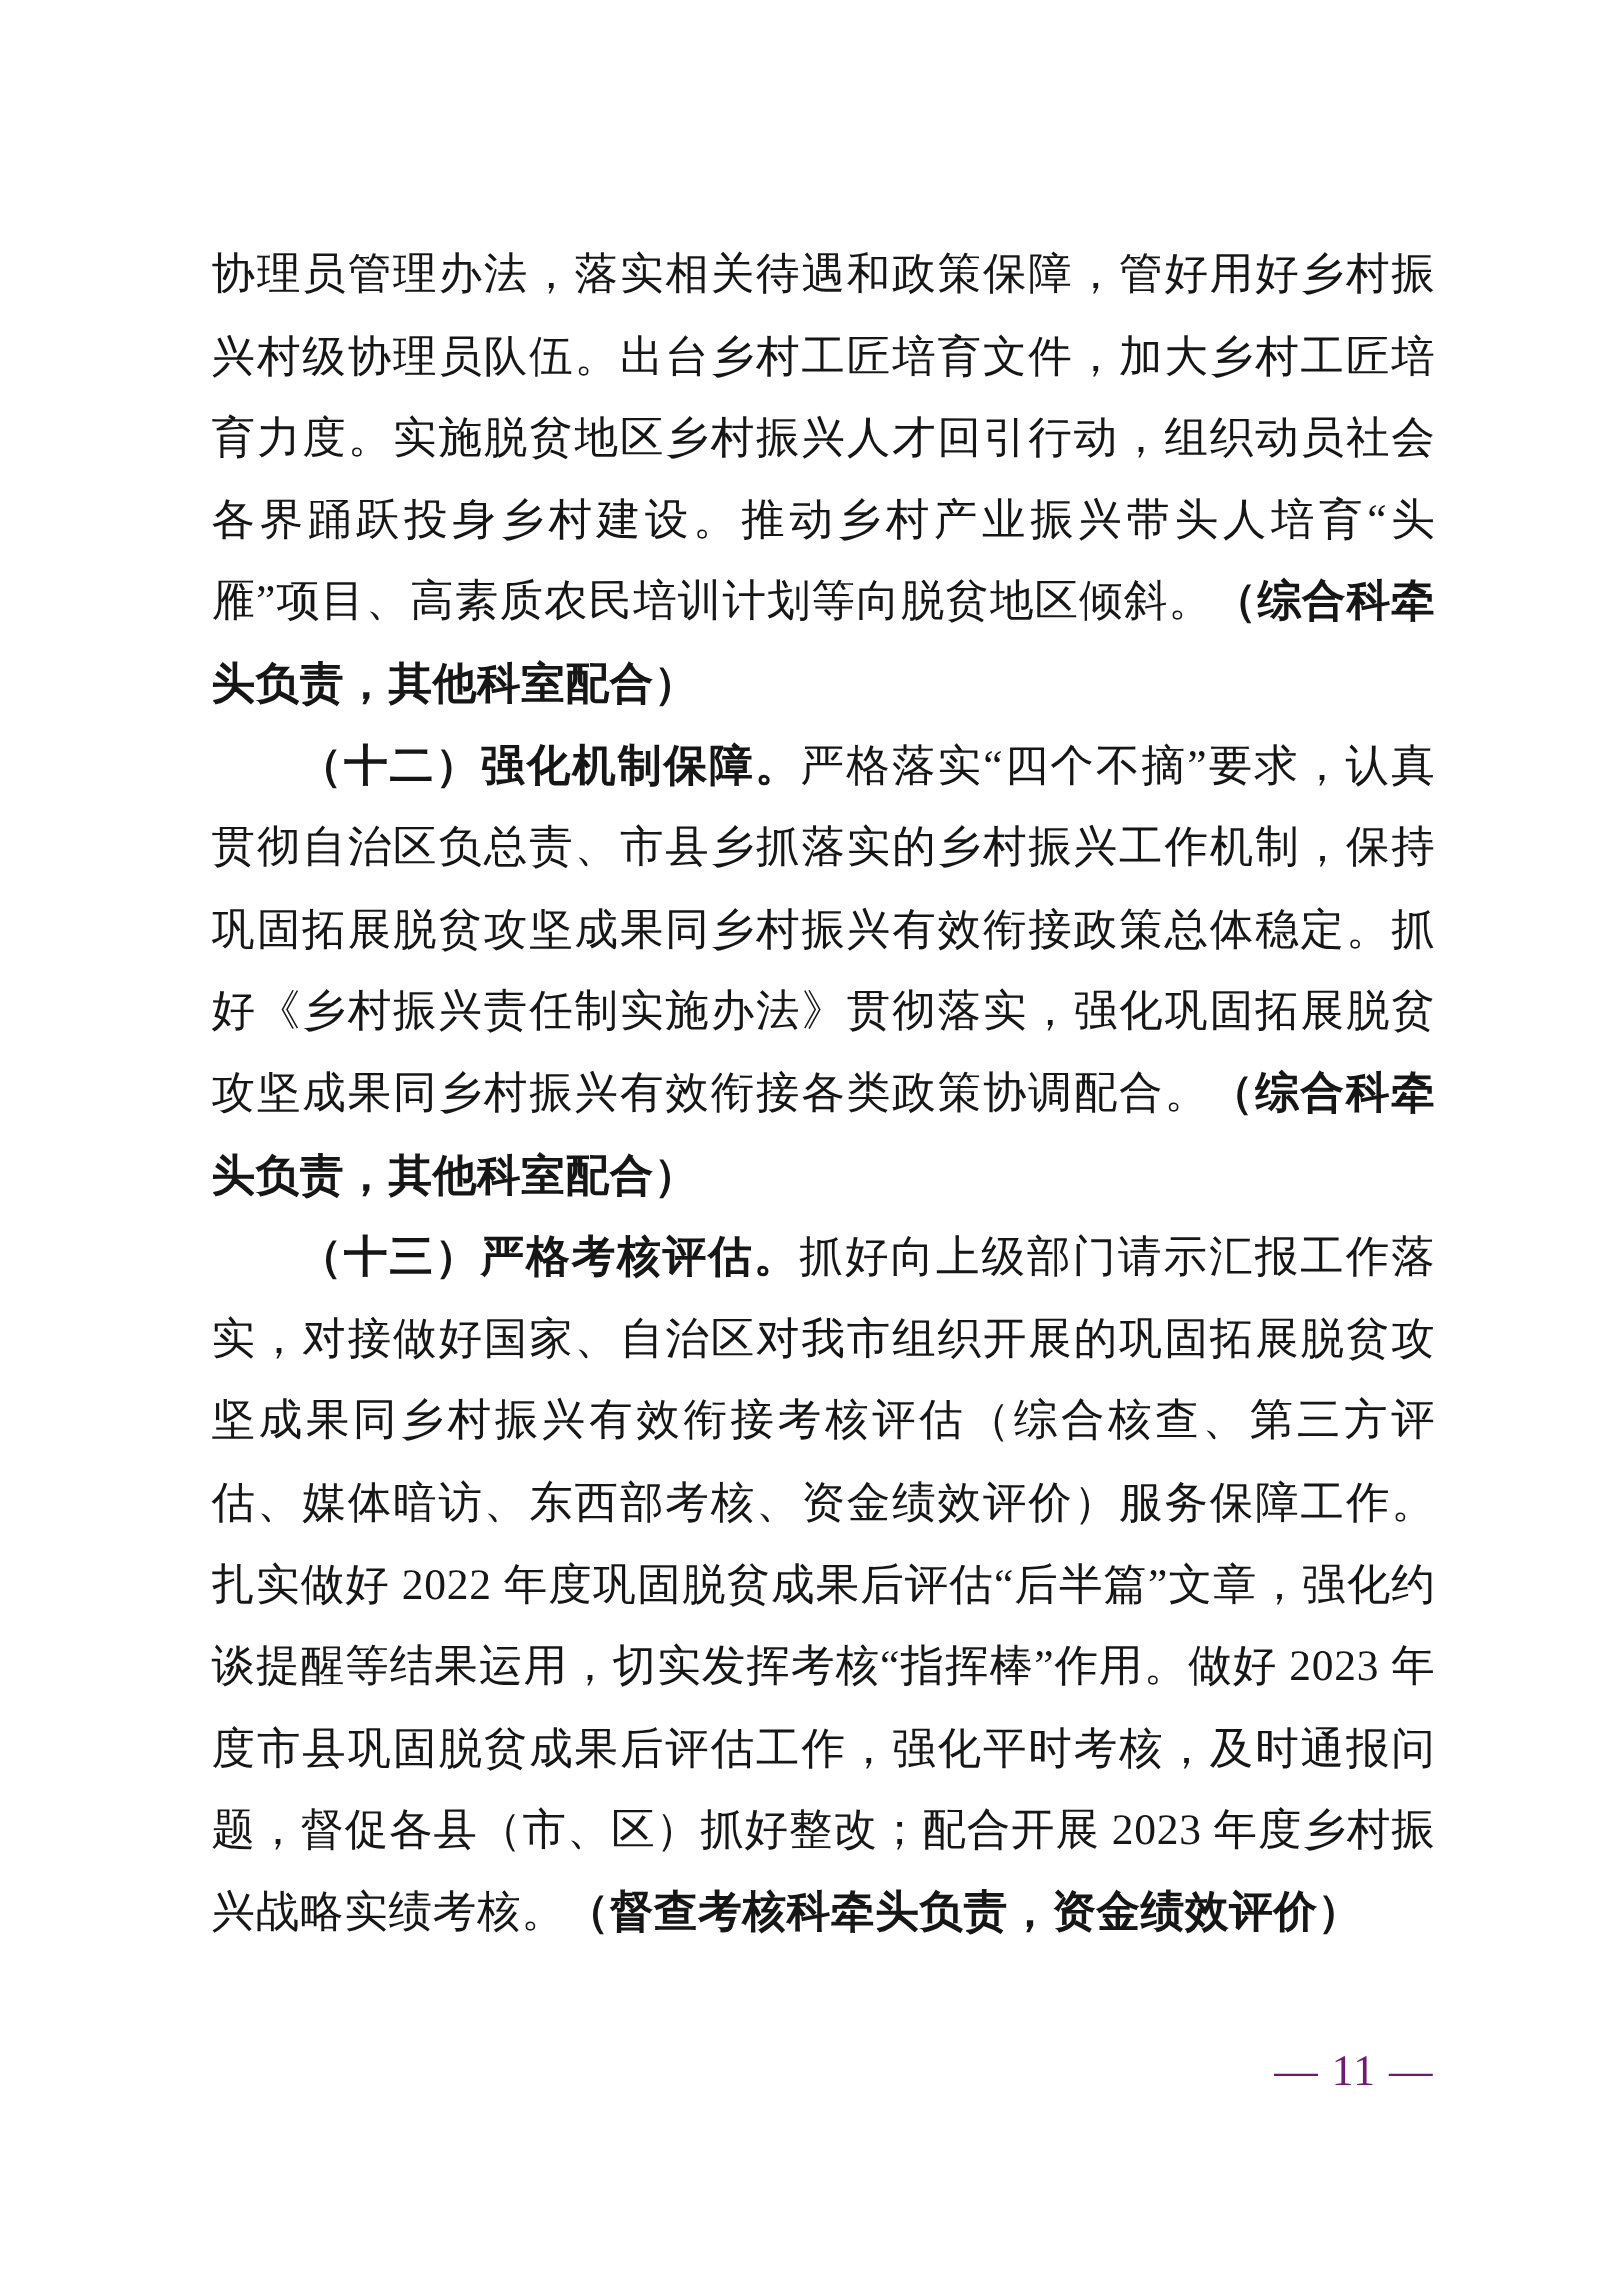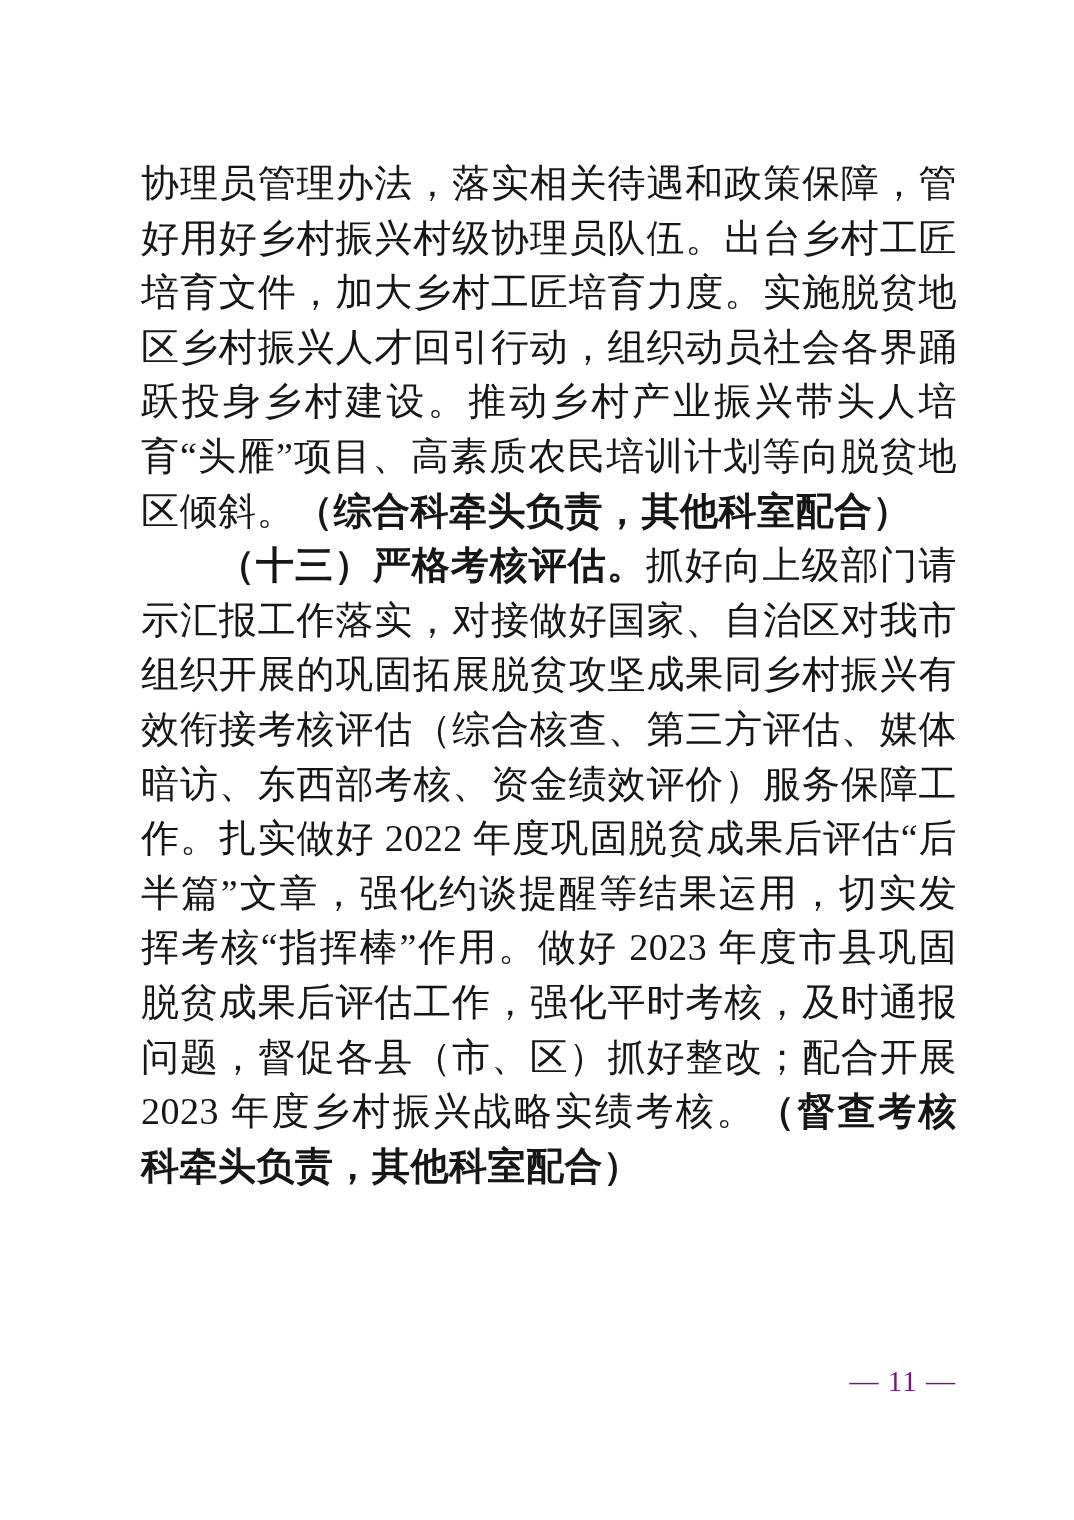--- a/index.html
+++ b/index.html
@@ -14,21 +14,21 @@
     background: #ffffff;
     overflow: hidden;
     font-family: "Liberation Serif", "DejaVu Serif", serif;
     color: #161616;
   }
   .doc-body {
     position: absolute;
     left: 141px;
     top: 156px;
     width: 816px;
-    font-size: 38px;
+    font-size: 29px;
     line-height: 54.6px;
     text-align: justify;
     letter-spacing: 0.5px;
   }
   .para {
     margin: 0;
     padding: 0;
     text-indent: 2em;
   }
   .para.no-indent {
@@ -51,20 +51,21 @@
 </style>
 </head>
 <body>
 
 <div class="page">
 
   <div class="doc-body">
 
     <p class="para no-indent"><span>协理员管理办法，落实相关待遇和政策保障，管好用好乡村振兴村级协理员队伍。出台乡村工匠培育文件，加大乡村工匠培育力度。实施脱贫地区乡村振兴人才回引行动，组织动员社会各界踊跃投身乡村建设。推动乡村产业振兴带头人培育“头雁”项目、高素质农民培训计划等向脱贫地区倾斜。</span><span class="b">（综合科牵头负责，其他科室配合）</span></p>
 
+    <p class="para"><span class="b">（十二）强化机制保障。</span><span>严格落实“四个不摘”要求，认真贯彻自治区负总责、市县乡抓落实的乡村振兴工作机制，保持巩固拓展脱贫攻坚成果同乡村振兴有效衔接政策总体稳定。抓好《乡村振兴责任制实施办法》贯彻落实，强化巩固拓展脱贫攻坚成果同乡村振兴有效衔接各类政策协调配合。</span><span class="b">（综合科牵头负责，其他科室配合）</span></p>
 
-    <p class="para"><span class="b">（十三）严格考核评估。</span><span>抓好向上级部门请示汇报工作落实，对接做好国家、自治区对我市组织开展的巩固拓展脱贫攻坚成果同乡村振兴有效衔接考核评估（综合核查、第三方评估、媒体暗访、东西部考核、资金绩效评价）服务保障工作。扎实做好 2022 年度巩固脱贫成果后评估“后半篇”文章，强化约谈提醒等结果运用，切实发挥考核“指挥棒”作用。做好 2023 年度市县巩固脱贫成果后评估工作，强化平时考核，及时通报问题，督促各县（市、区）抓好整改；配合开展 2023 年度乡村振兴战略实绩考核。</span><span class="b">（督查考核科牵头负责，其他科室配合）</span></p>
+    <p class="para"><span class="b">（十三）严格考核评估。</span><span>抓好向上级部门请示汇报工作落实，对接做好国家、自治区对我市组织开展的巩固拓展脱贫攻坚成果同乡村振兴有效衔接考核评估（综合核查、第三方评估、媒体暗访、东西部考核、资金绩效评价）服务保障工作。扎实做好 2022 年度巩固脱贫成果后评估“后半篇”文章，强化约谈提醒等结果运用，切实发挥考核“指挥棒”作用。做好 2023 年度市县巩固脱贫成果后评估工作，强化平时考核，及时通报问题，督促各县（市、区）抓好整改；配合开展 2023 年度乡村振兴战略实绩考核。</span><span class="b">（督查考核科牵头负责，资金绩效评价）</span></p>
 
   </div>
 
   <div class="footer"><span>— 11 —</span></div>
 
 </div>
 
 </body></html>

